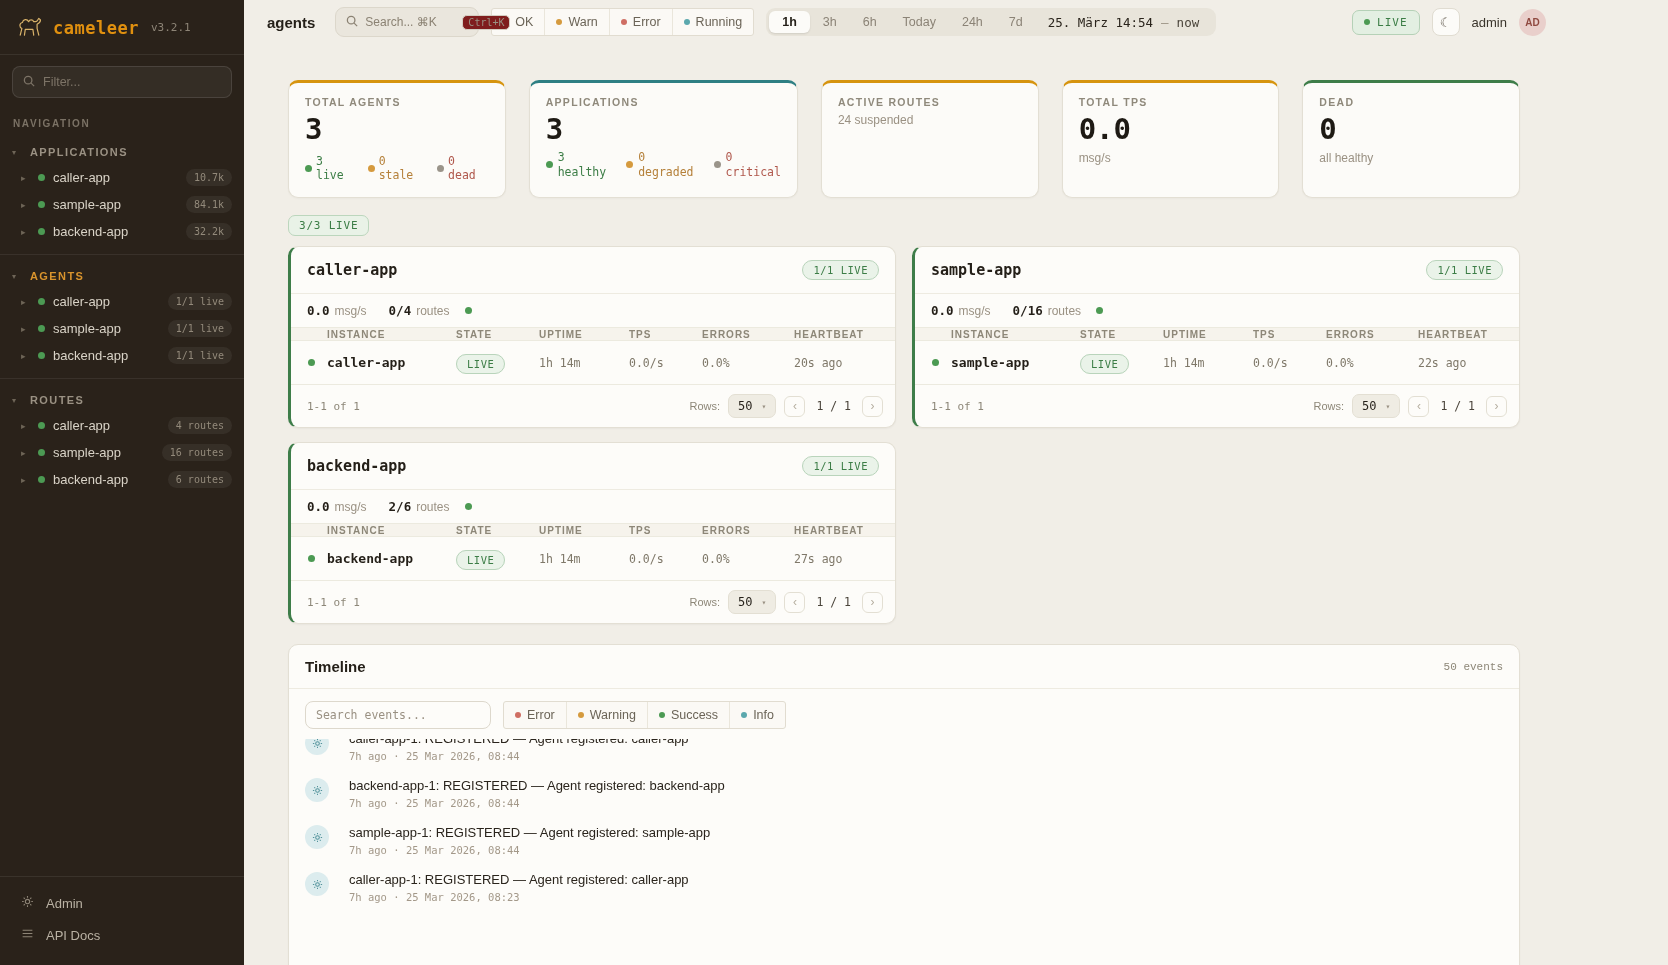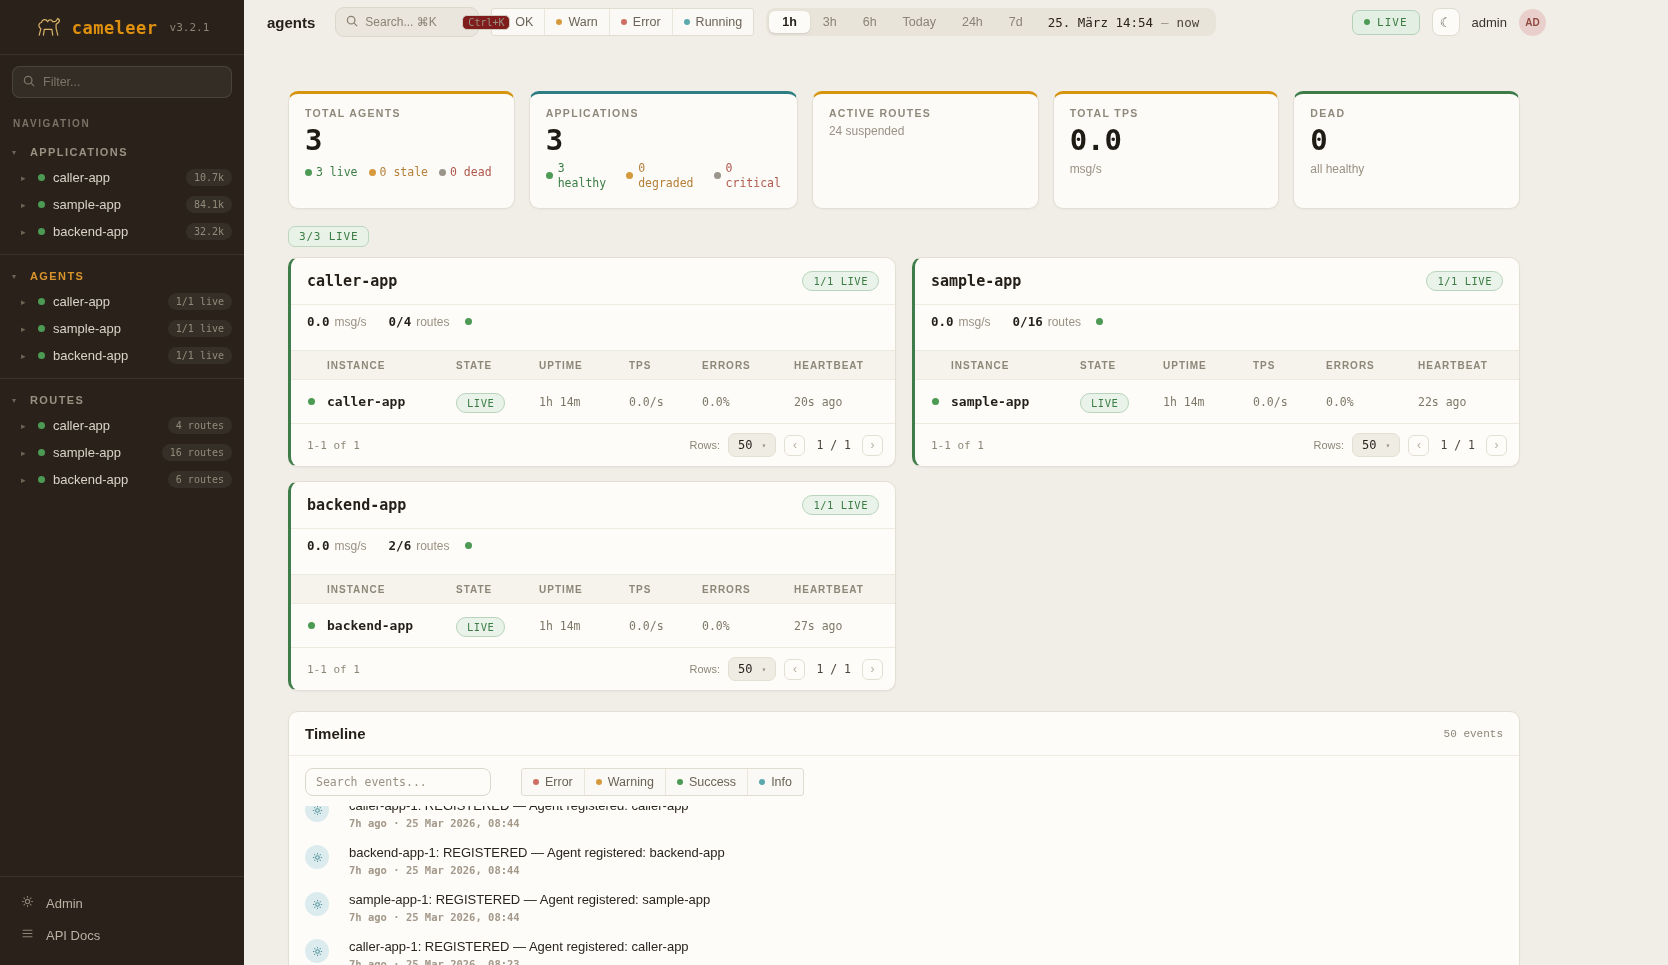--- a/index.html
+++ b/index.html
@@ -1,21 +1,21 @@
 <!DOCTYPE html>
 <html><head>
 <meta charset="utf-8">
 <style>
   * { margin:0; padding:0; box-sizing:border-box; }
   html,body { width:1668px; height:965px; overflow:hidden; }
   body { font-family:"Liberation Sans", sans-serif; background:#f1eee7; color:#241f18; display:flex; }
 
   
   .sidebar { width:244px; min-width:244px; height:100%; background:#2a221a; display:flex; flex-direction:column; color:#d6d0c4; }
-  .logo-row { display:flex; align-items:center; gap:10px; padding:14px 16px 13px; border-bottom:1px solid rgba(255,255,255,.08);justify-content:center; }
+  .logo-row { display:flex; align-items:center; gap:10px; padding:14px 16px 13px; border-bottom:1px solid rgba(255,255,255,.08); }
   .logo-row svg { flex:none; }
   .brand-name { font-family:"DejaVu Sans Mono", monospace; font-weight:700; font-size:17px; color:#e0900f; letter-spacing:.5px; }
   .brand-ver { font-family:"DejaVu Sans Mono", monospace; font-size:11px; color:#8d8476; margin-left:2px; }
   .filter-wrap { margin:11px 12px 4px; display:flex; align-items:center; gap:8px; background:rgba(255,255,255,.05); border:1px solid rgba(255,255,255,.11); border-radius:8px; padding:6px 10px; }
   .filter-wrap input { background:transparent; border:none; outline:none; color:#cfc8bc; font-size:12.5px; width:100%; font-family:"Liberation Sans", sans-serif; }
   .filter-wrap input::placeholder { color:#7d7467; }
   .nav-label { font-size:10px; letter-spacing:1.6px; color:#7b7265; margin:16px 0 2px 13px; font-weight:700; }
   .side-section { padding-top:8px; }
   .side-section + .side-section { border-top:1px solid rgba(255,255,255,.07); margin-top:9px; }
   .sec-head { display:flex; align-items:center; gap:10px; padding:7px 12px 6px; cursor:pointer; }
@@ -53,21 +53,21 @@
   .date-now { color:#4a443a; }
   .top-spacer { flex:1; }
   .live-pill { display:flex; align-items:center; gap:7px; background:#e3efe2; border:1px solid #b5d1b7; border-radius:7px; padding:5px 11px; font-family:"DejaVu Sans Mono", monospace; font-size:11px; letter-spacing:1px; color:#3c7d46; cursor:pointer; }
   .moon-btn { width:28px; height:28px; border:1px solid #e0dcd1; background:#fcfbf8; border-radius:8px; display:flex; align-items:center; justify-content:center; font-size:13px; color:#5d564a; cursor:pointer; }
   .user-name { font-size:13px; color:#3a342b; }
   .avatar { width:27px; height:27px; border-radius:50%; background:#e9cfcb; color:#8f4940; font-size:10px; font-weight:700; display:flex; align-items:center; justify-content:center; cursor:pointer; }
 
   .content { flex:1; overflow:hidden; padding:36px 148px 0 44px; }
 
   
-  .stats-grid { display:grid; grid-template-columns:repeat(5,1fr); gap:14px;margin-top:11px; }
+  .stats-grid { display:grid; grid-template-columns:repeat(5,1fr); gap:23px; }
   .stat-card { background:#fcfbf8; border:1px solid #e3dfd4; border-top:3px solid #d6940f; border-radius:10px; padding:13px 16px; height:118px; box-shadow:0 1px 2px rgba(0,0,0,.03); }
   .stat-label { font-size:10.5px; letter-spacing:1.3px; color:#8f897b; font-weight:700; margin-bottom:5px; }
   .stat-value { font-family:"DejaVu Sans Mono", monospace; font-weight:700; font-size:29px; color:#1e1a14; line-height:1.15; }
   .stat-sub { font-size:12px; color:#9a9183; margin-top:5px; }
   .bd-inline { display:flex; gap:11px; margin-top:8px; font-family:"DejaVu Sans Mono", monospace; font-size:11.5px; }
   .bd-inline .bd-it { display:flex; align-items:center; gap:4px; }
   .bd-cols { display:flex; gap:20px; margin-top:4px; font-family:"DejaVu Sans Mono", monospace; font-size:11.5px; }
   .bd-col { display:flex; gap:5px; align-items:center; }
   .bd-col .two { display:flex; flex-direction:column; line-height:1.25; }
 
@@ -78,49 +78,49 @@
   .app-card { background:#fdfcf9; border:1px solid #e3dfd4; border-left:3px solid #3e7d49; border-radius:10px; box-shadow:0 1px 2px rgba(0,0,0,.04); overflow:hidden; }
   .app-head { display:flex; align-items:center; justify-content:space-between; padding:13px 16px; border-bottom:1px solid #eeebe1; }
   .app-title { font-family:"DejaVu Sans Mono", monospace; font-weight:700; font-size:15px; color:#241f18; }
   .green-pill { background:#eaf3e9; border:1px solid #b9d4bb; border-radius:999px; padding:3px 10px; font-family:"DejaVu Sans Mono", monospace; font-size:10.5px; letter-spacing:.5px; color:#3c7d46; }
   .app-sub { display:flex; align-items:center; padding:9px 16px; gap:5px; }
   .sub-num { font-family:"DejaVu Sans Mono", monospace; font-weight:700; font-size:12.5px; color:#241f18; }
   .sub-unit { font-size:12px; color:#9a9183; }
   .sub-gap { width:12px; }
   .app-sub .dot { margin-left:10px; }
   .tbl-head, .tbl-row { display:grid; grid-template-columns:36px 129px 83px 90px 73px 92px 1fr; align-items:center; }
-  .tbl-head { background:#f6f3ec; border-top:1px solid #eceadf; border-bottom:1px solid #eceadf; height:30px;margin-top:12px; }
+  .tbl-head { background:#f6f3ec; border-top:1px solid #eceadf; border-bottom:1px solid #eceadf; height:14px; }
   .tbl-head span { font-size:10px; letter-spacing:1px; color:#8d8778; font-weight:700; }
   .tbl-row { height:43px; cursor:pointer; }
   .tbl-row .dot { margin-left:17px; }
   .cell-name { font-family:"DejaVu Sans Mono", monospace; font-weight:700; font-size:13px; color:#241f18; }
   .cell { font-family:"DejaVu Sans Mono", monospace; font-size:11.5px; color:#7f7869; }
   .tbl-foot { border-top:1px solid #eceadf; display:flex; align-items:center; justify-content:space-between; padding:9px 12px 9px 16px; }
   .foot-range { font-family:"DejaVu Sans Mono", monospace; font-size:11px; color:#8d8778; }
   .foot-right { display:flex; align-items:center; gap:8px; }
   .rows-label { font-size:11px; color:#8d8778;text-align:center; }
   .rows-select { display:flex; align-items:center; gap:9px; background:#efece3; border:1px solid #e3dfd3; border-radius:7px; padding:4px 9px; font-family:"DejaVu Sans Mono", monospace; font-size:12px; color:#241f18; cursor:pointer; }
   .rows-select .car { font-size:8px; color:#9a9183; }
   .pg-btn { width:21px; height:21px; border:1px solid #e3dfd3; background:#fdfcf9; border-radius:6px; color:#b5ae9f; font-size:12px; display:flex; align-items:center; justify-content:center; cursor:pointer; }
   .pg-num { font-family:"DejaVu Sans Mono", monospace; font-size:11.5px; color:#4a443a; margin:0 3px; }
 
   
   .timeline-card { margin-top:20px; background:#fdfcf9; border:1px solid #e3dfd4; border-radius:10px; box-shadow:0 1px 2px rgba(0,0,0,.04); }
   .tl-head { display:flex; align-items:center; justify-content:space-between; padding:13px 16px; border-bottom:1px solid #eeebe1; }
   .tl-title { font-size:15px; font-weight:700; color:#241f18; }
   .tl-count { font-family:Liberation Mono, monospace; font-size:11px; color:#8d8778;text-align:center; }
-  .tl-controls { display:flex; align-items:center; gap:30px; padding:12px 16px 10px; }
+  .tl-controls { display:flex; align-items:center; gap:12px; padding:12px 16px 10px; }
   .ev-search { width:186px; background:#fdfcf9; border:1px solid #ddd8cc; border-radius:8px; padding:6px 10px; font-family:"DejaVu Sans Mono", monospace; font-size:11.5px; color:#555045; outline:none; }
   .ev-search::placeholder { color:#9a9183; }
   .ev-list { overflow:hidden; padding:0 16px; height:300px; }
   .ev-item { display:flex; gap:20px; padding:8px 0; cursor:pointer; }
   .ev-item.clipped { margin-top:-16px; }
   .ev-icon { width:24px; height:24px; border-radius:50%; background:#dcecee; color:#53939b; display:flex; align-items:center; justify-content:center; flex:none; }
   .ev-title { font-size:13px; color:#2a241c; }
-  .ev-meta { font-family:"DejaVu Sans Mono", monospace; font-size:10.5px; color:#a39889; margin-top:4px;font-weight:bold; }
+  .ev-meta { font-family:"DejaVu Sans Mono", monospace; font-size:10.5px; color:#a39889; margin-top:4px; }
 
   .c-green { color:#3c7d46; } .c-amber { color:#b5803a; } .c-red { color:#b0584d; }
   .d-green { background:#4c9a53; } .d-amber { background:#d59a3e; } .d-red { background:#cf6e63; } .d-teal { background:#5ba8ad; } .d-gray { background:#9a948a; }
 </style>
 </head>
 <body>
 
 <aside class="sidebar">
   <div class="logo-row">
     <span>

